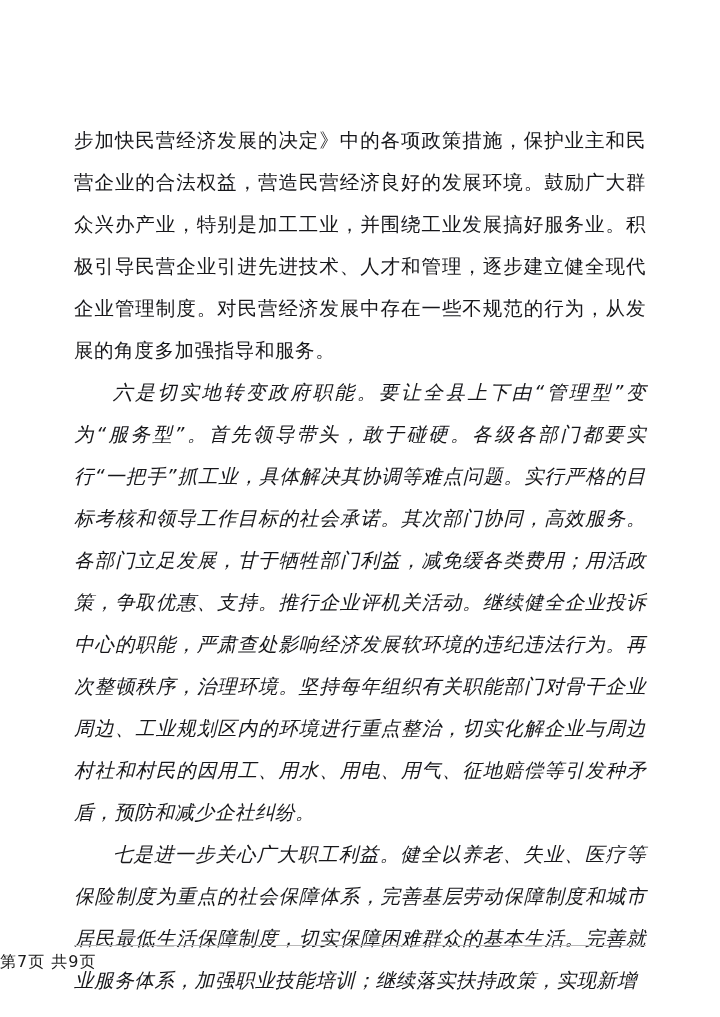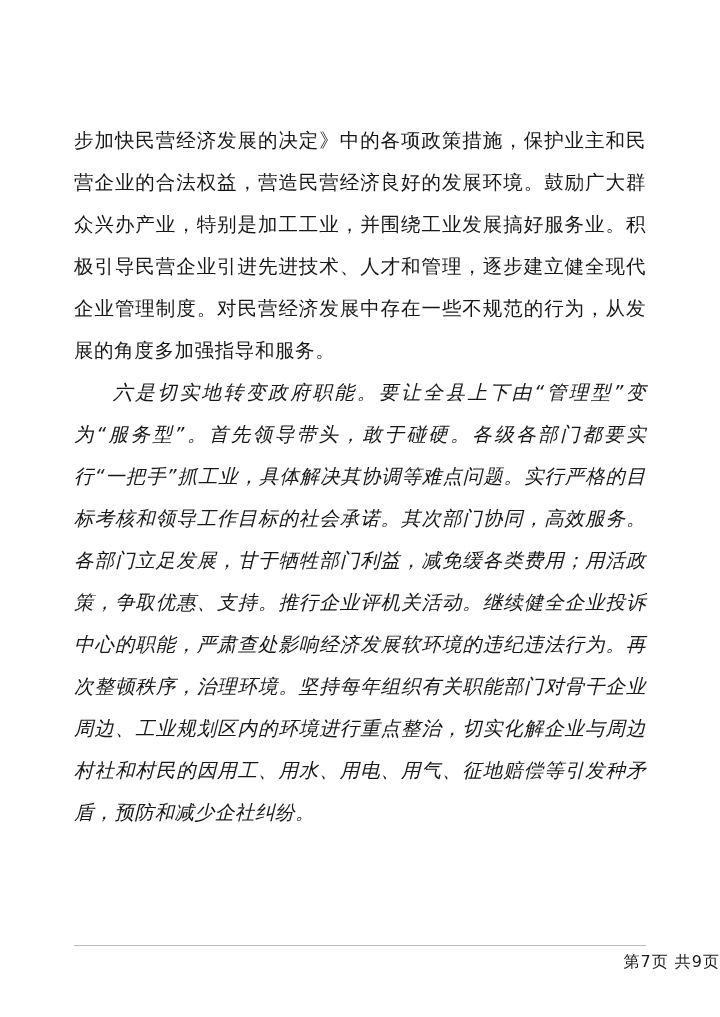--- a/index.html
+++ b/index.html
@@ -42,40 +42,41 @@
     font-style: italic;
   }
   .indent {
     text-indent: 2em;
   }
   .footer {
     position: absolute;
     left: 0;
     right: 0;
     bottom: 44px;
-    text-align: right;
+    text-align: left;
   }
   .footer-rule {
     width: 572px;
     margin: 0 auto 6px auto;
     border-top: 1px solid #b9b9b9;
   }
   .footer-text {
     font-size: 16px;
     letter-spacing: 1px;
     color: #1a1a1a;
     font-family: "DejaVu Sans", sans-serif;
   }
 </style>
 </head>
 <body>
 
 <div class="page">
   <div class="doc-body">
     <p class="para">步加快民营经济发展的决定》中的各项政策措施，保护业主和民营企业的合法权益，营造民营经济良好的发展环境。鼓励广大群众兴办产业，特别是加工工业，并围绕工业发展搞好服务业。积极引导民营企业引进先进技术、人才和管理，逐步建立健全现代企业管理制度。对民营经济发展中存在一些不规范的行为，从发展的角度多加强指导和服务。</p>
     <p class="para indent">六是切实地转变政府职能。要让全县上下由“管理型”变为“服务型”。首先领导带头，敢于碰硬。各级各部门都要实行“一把手”抓工业，具体解决其协调等难点问题。实行严格的目标考核和领导工作目标的社会承诺。其次部门协同，高效服务。各部门立足发展，甘于牺牲部门利益，减免缓各类费用；用活政策，争取优惠、支持。推行企业评机关活动。继续健全企业投诉中心的职能，严肃查处影响经济发展软环境的违纪违法行为。再次整顿秩序，治理环境。坚持每年组织有关职能部门对骨干企业周边、工业规划区内的环境进行重点整治，切实化解企业与周边村社和村民的因用工、用水、用电、用气、征地赔偿等引发种矛盾，预防和减少企社纠纷。</p>
+    <p class="para indent">七是进一步关心广大职工利益。健全以养老、失业、医疗等保险制度为重点的社会保障体系，完善基层劳动保障制度和城市居民最低生活保障制度，切实保障困难群众的基本生活。完善就业服务体系，加强职业技能培训；继续落实扶持政策，实现新增</p>
   </div>
 
   <div class="footer">
     <div class="footer-rule"></div>
     <div class="footer-text">第7页  共9页</div>
   </div>
 </div>
 
 </body></html>

